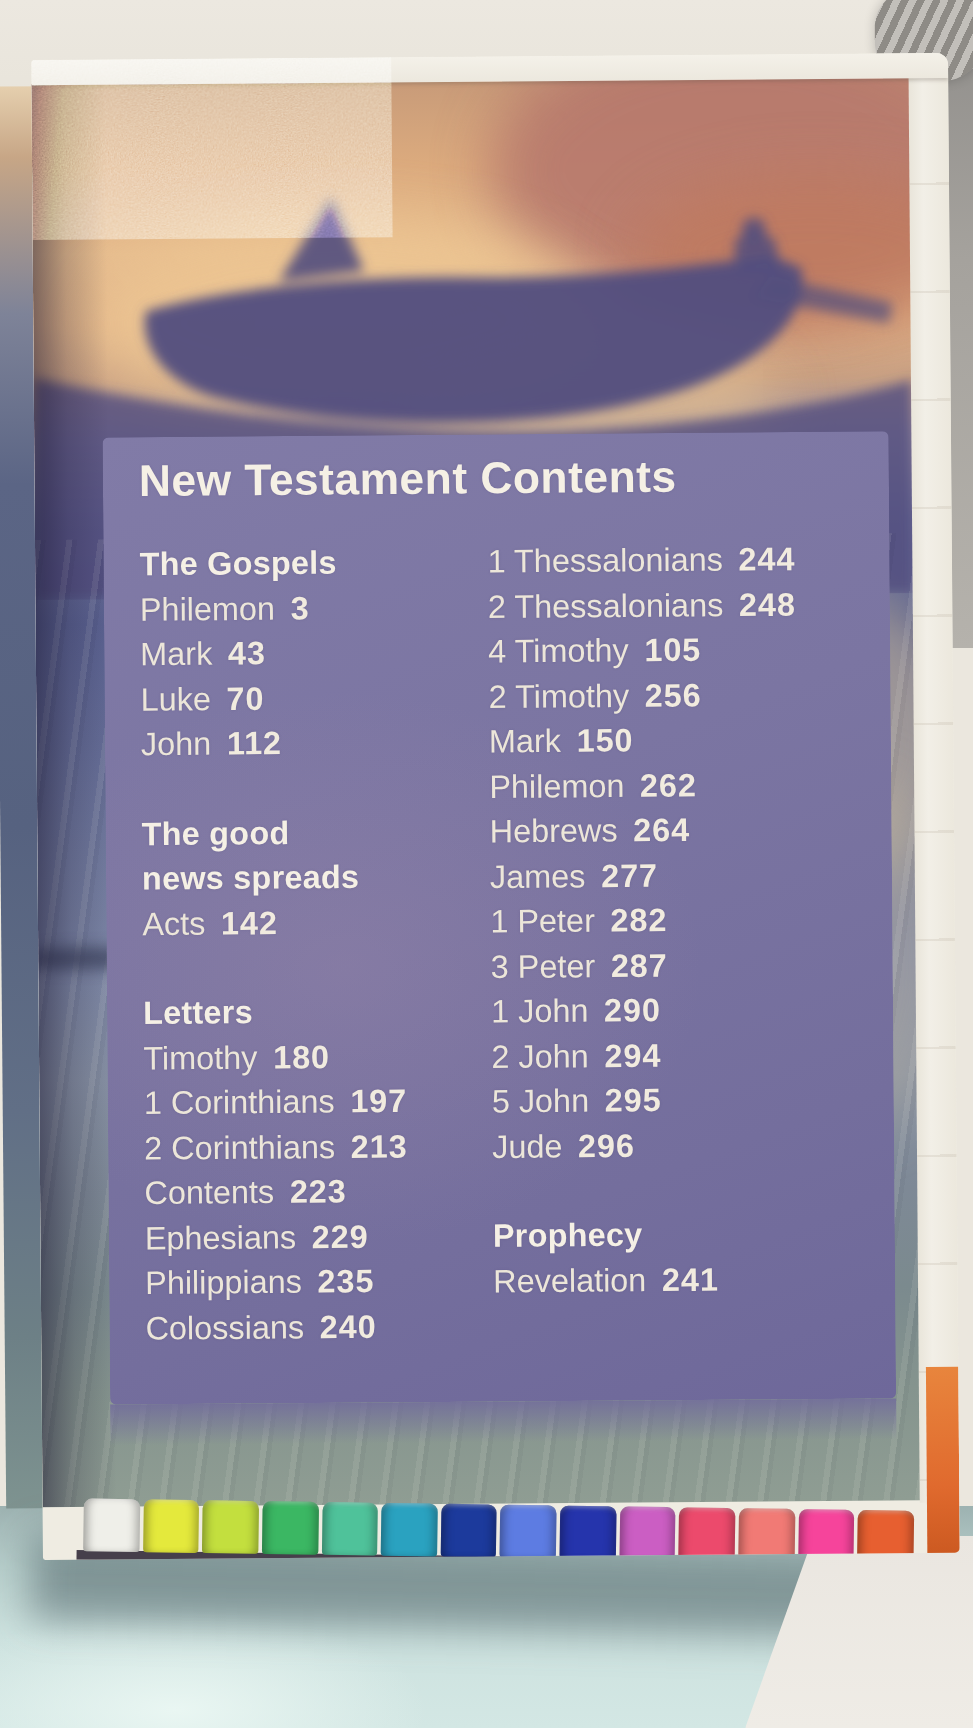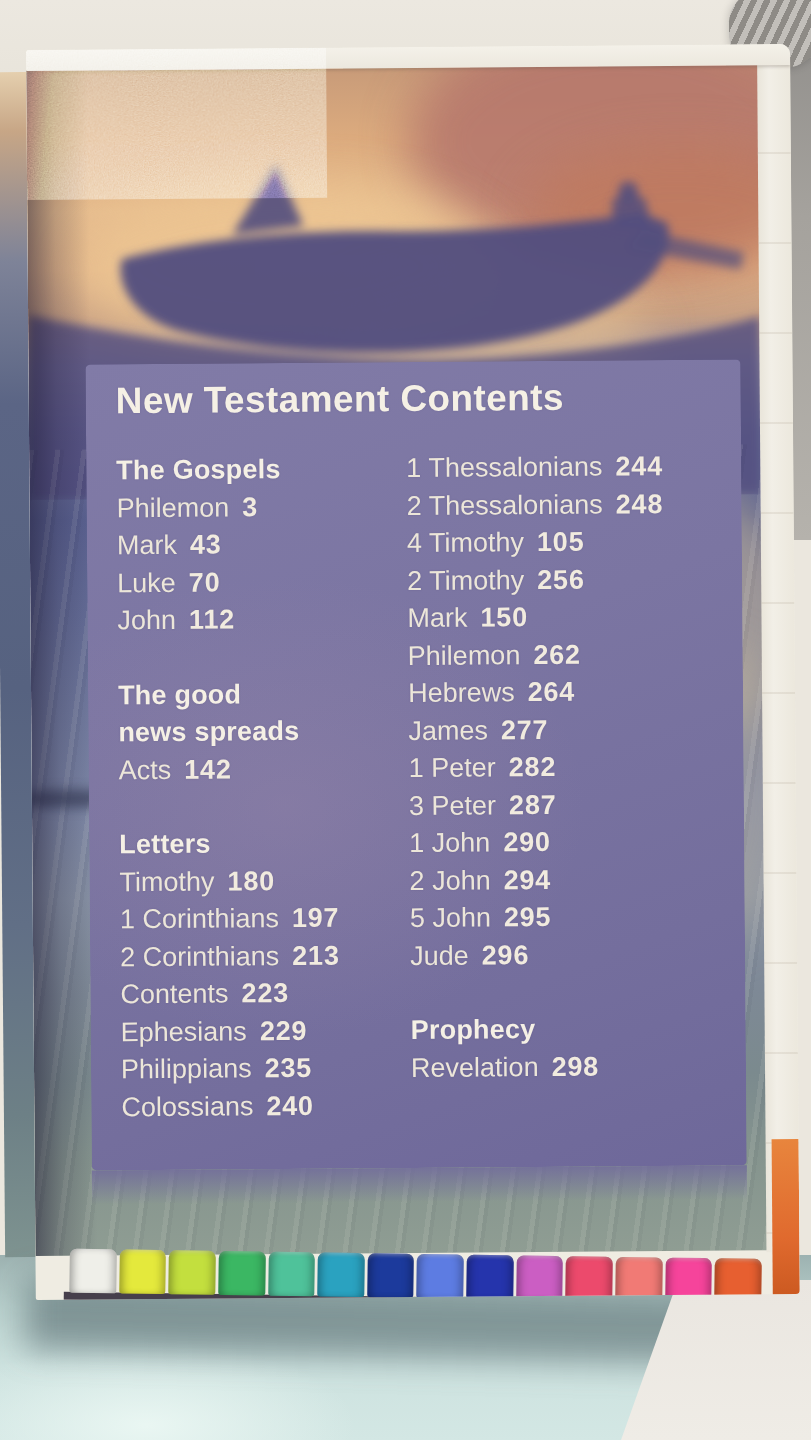--- a/index.html
+++ b/index.html
@@ -171,21 +171,21 @@
             <div class="row"><span class="nm">James</span><span class="pg">277</span></div>
             <div class="row"><span class="nm">1 Peter</span><span class="pg">282</span></div>
             <div class="row"><span class="nm">3 Peter</span><span class="pg">287</span></div>
             <div class="row"><span class="nm">1 John</span><span class="pg">290</span></div>
             <div class="row"><span class="nm">2 John</span><span class="pg">294</span></div>
             <div class="row"><span class="nm">5 John</span><span class="pg">295</span></div>
             <div class="row"><span class="nm">Jude</span><span class="pg">296</span></div>
           </div>
           <div class="sec">
             <div class="row head">Prophecy</div>
-            <div class="row"><span class="nm">Revelation</span><span class="pg">298</span></div>
+            <div class="row"><span class="nm">Revelation</span><span class="pg">241</span></div>
           </div>
         </div>
 
       </div>
     </div>
 
     <div class="edge-right"></div>
     <div class="orange-strip"></div>
     <div class="edge-top"></div>
 

